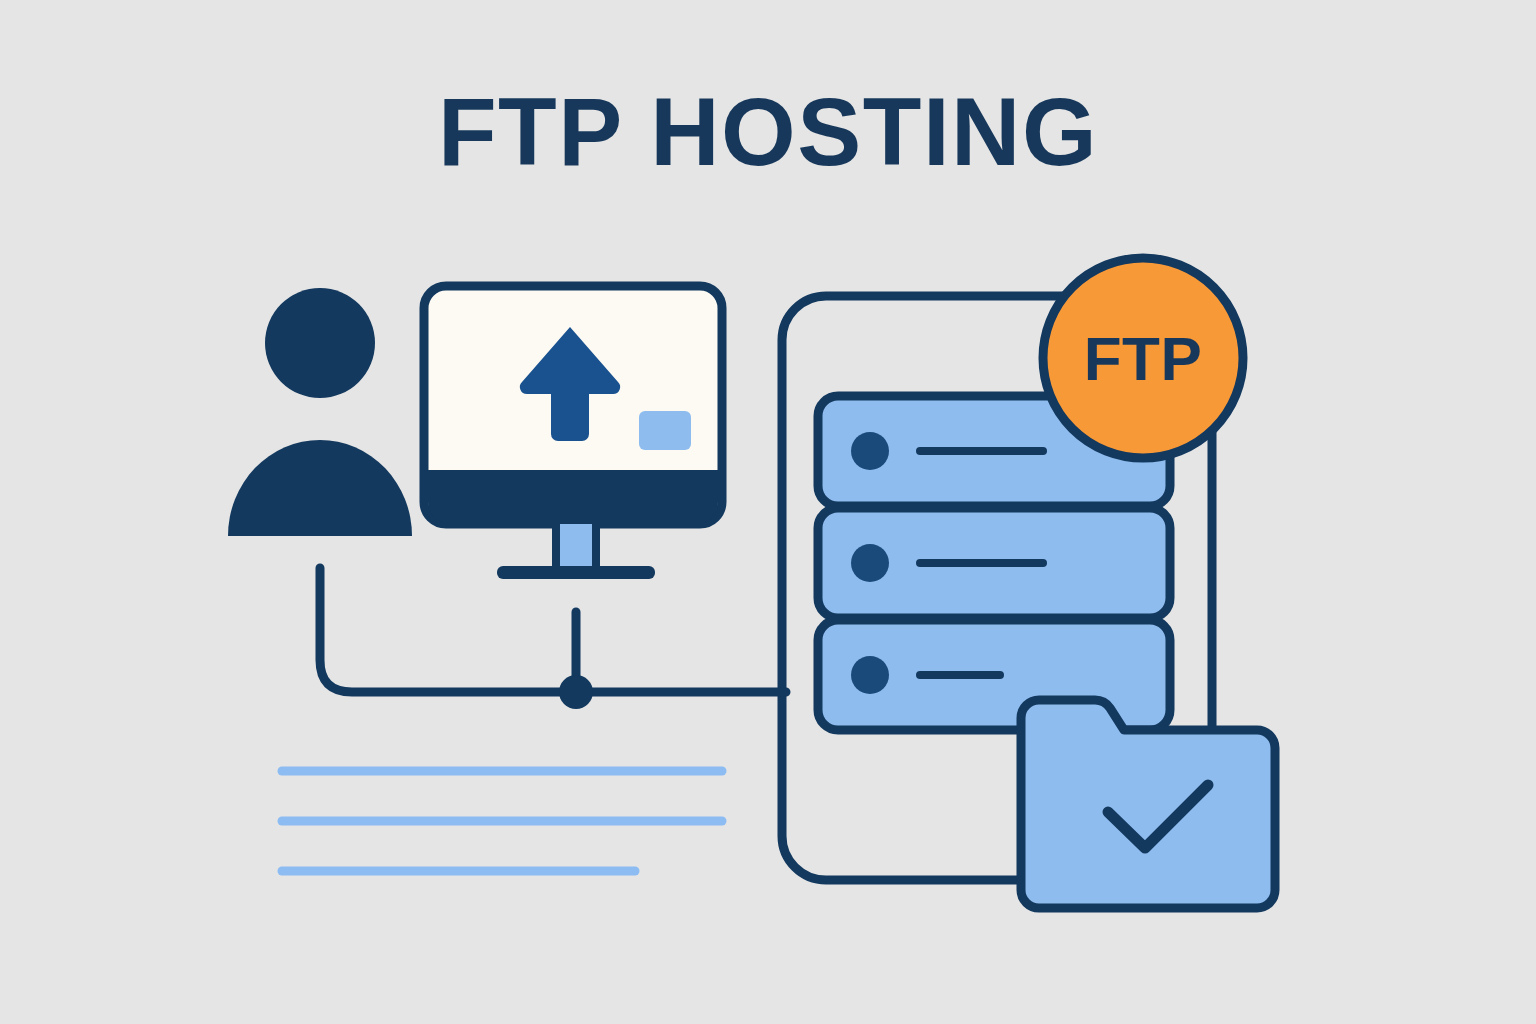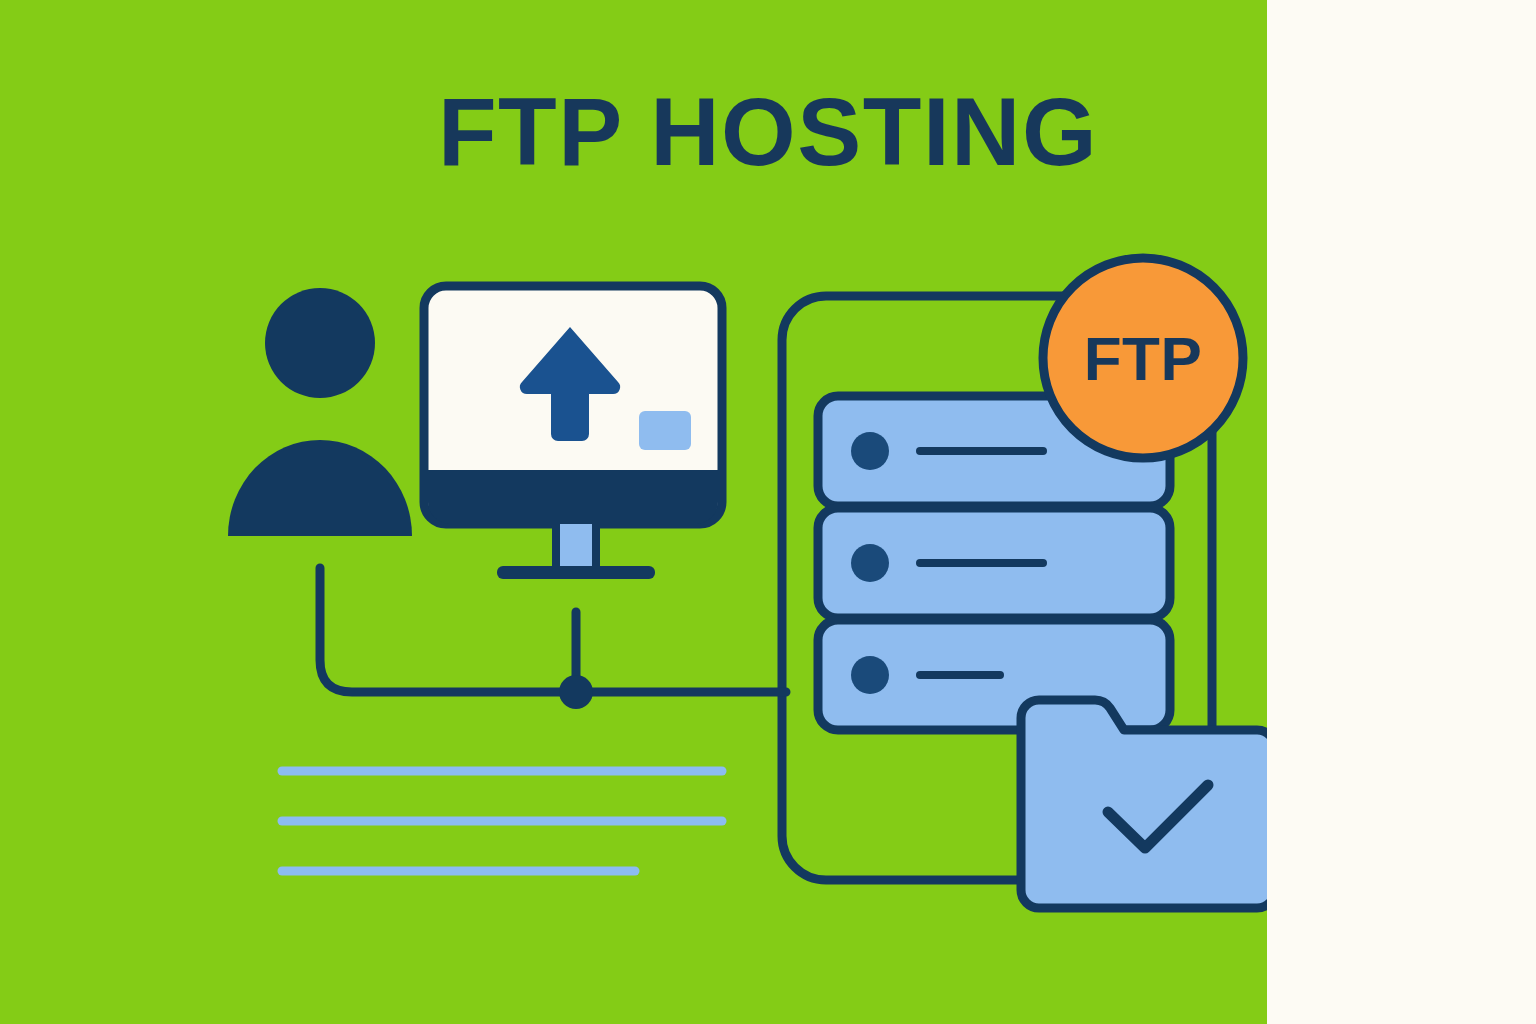--- a/index.html
+++ b/index.html
@@ -5,23 +5,23 @@
   html, body {
     margin: 0;
     padding: 0;
     background: #FDFBF4;
   }
   body {
     font-family: "Liberation Sans", sans-serif;
   }
   #stage {
     position: relative;
-    width: 1267px;
+    width: 1536px;
     height: 1024px;
-    background: #84cc16;
+    background: #e5e5e5;
     overflow: hidden;
   }
   #illustration {
     position: absolute;
     inset: 0;
     width: 1536px;
     height: 1024px;
   }
   .page-title {
     position: absolute;

